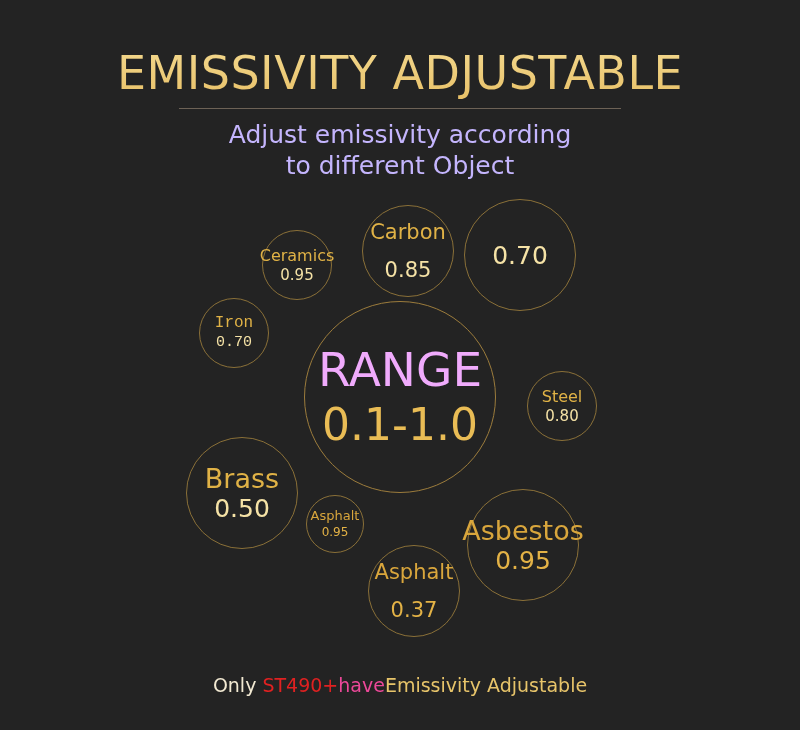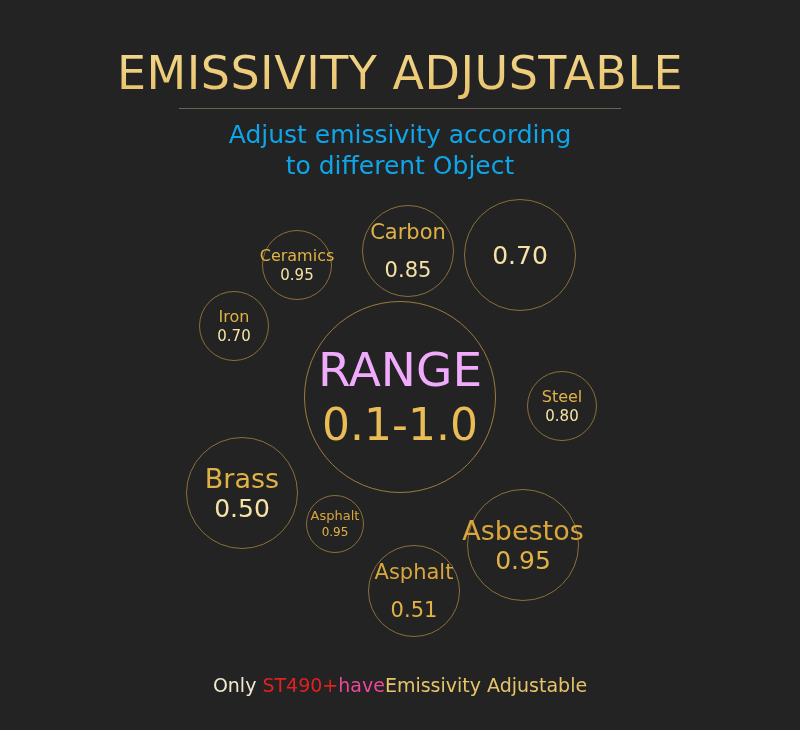--- a/index.html
+++ b/index.html
@@ -44,21 +44,21 @@
     width: 442px;
     height: 1px;
     margin: 8px auto 0 auto;
     background: #6d6256;
   }
   #subtitle {
     margin: 10px 0 0 0;
     font-size: 25px;
     line-height: 31px;
     font-weight: 400;
-    color: #0ea5e9;
+    color: #c4b5fd;
   }
 
   
   #bubble-field {
     position: absolute;
     left: 0;
     top: 0;
     width: 800px;
     height: 730px;
     pointer-events: none;
@@ -158,21 +158,21 @@
 
     <div class="bubble sz-md" style="left:362px; top:205px;">
       <span class="b-label">Carbon</span>
       <span class="b-value">0.85</span>
     </div>
 
     <div class="bubble sz-lg" style="left:464px; top:199px;">
       <span class="b-value">0.70</span>
     </div>
 
-    <div class="bubble sz-sm" style="left:199px; top:291px;">
+    <div class="bubble sz-sm" style="left:199px; top:298px;font-family:Liberation Mono, monospace;">
       <span class="b-label">Iron</span>
       <span class="b-value">0.70</span>
     </div>
 
     <div class="bubble sz-sm" style="left:527px; top:371px;">
       <span class="b-label">Steel</span>
       <span class="b-value">0.80</span>
     </div>
 
     <div class="bubble sz-lg" style="left:186px; top:437px;">
@@ -185,20 +185,20 @@
       <span class="b-value">0.95</span>
     </div>
 
     <div class="bubble sz-lg tone-amber" style="left:467px; top:489px;">
       <span class="b-label">Asbestos</span>
       <span class="b-value">0.95</span>
     </div>
 
     <div class="bubble sz-md tone-amber" style="left:368px; top:545px;">
       <span class="b-label">Asphalt</span>
-      <span class="b-value">0.51</span>
+      <span class="b-value">0.37</span>
     </div>
 
   </div>
 
   <div id="footer"><span class="f-only">Only </span><span class="f-model">ST490+</span><span class="f-have">have</span><span class="f-feature">Emissivity Adjustable</span></div>
 
 </div>
 
 </body></html>

